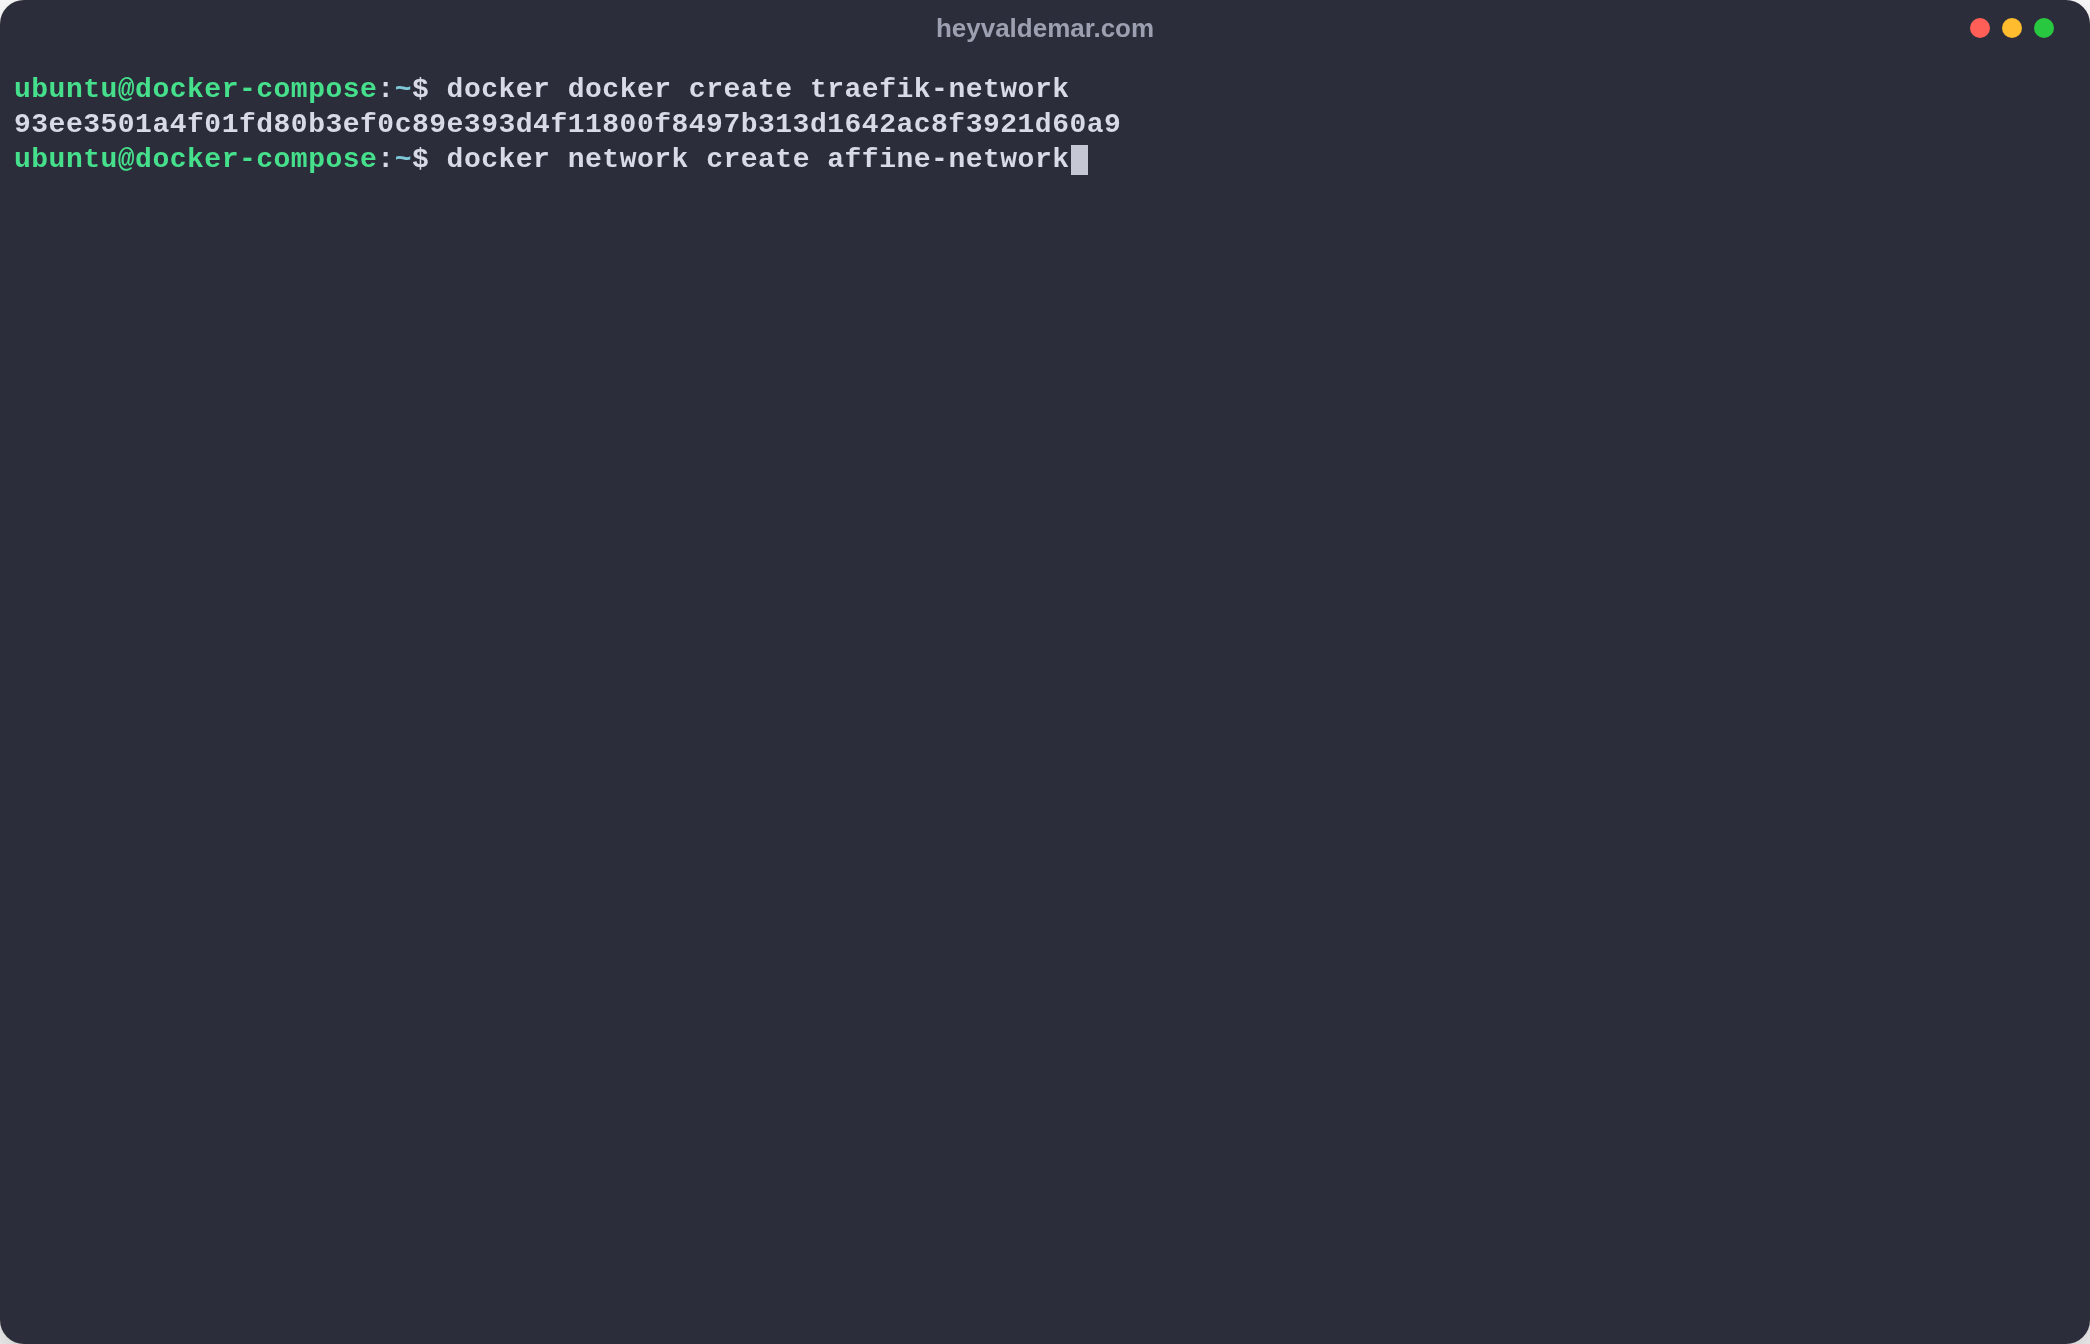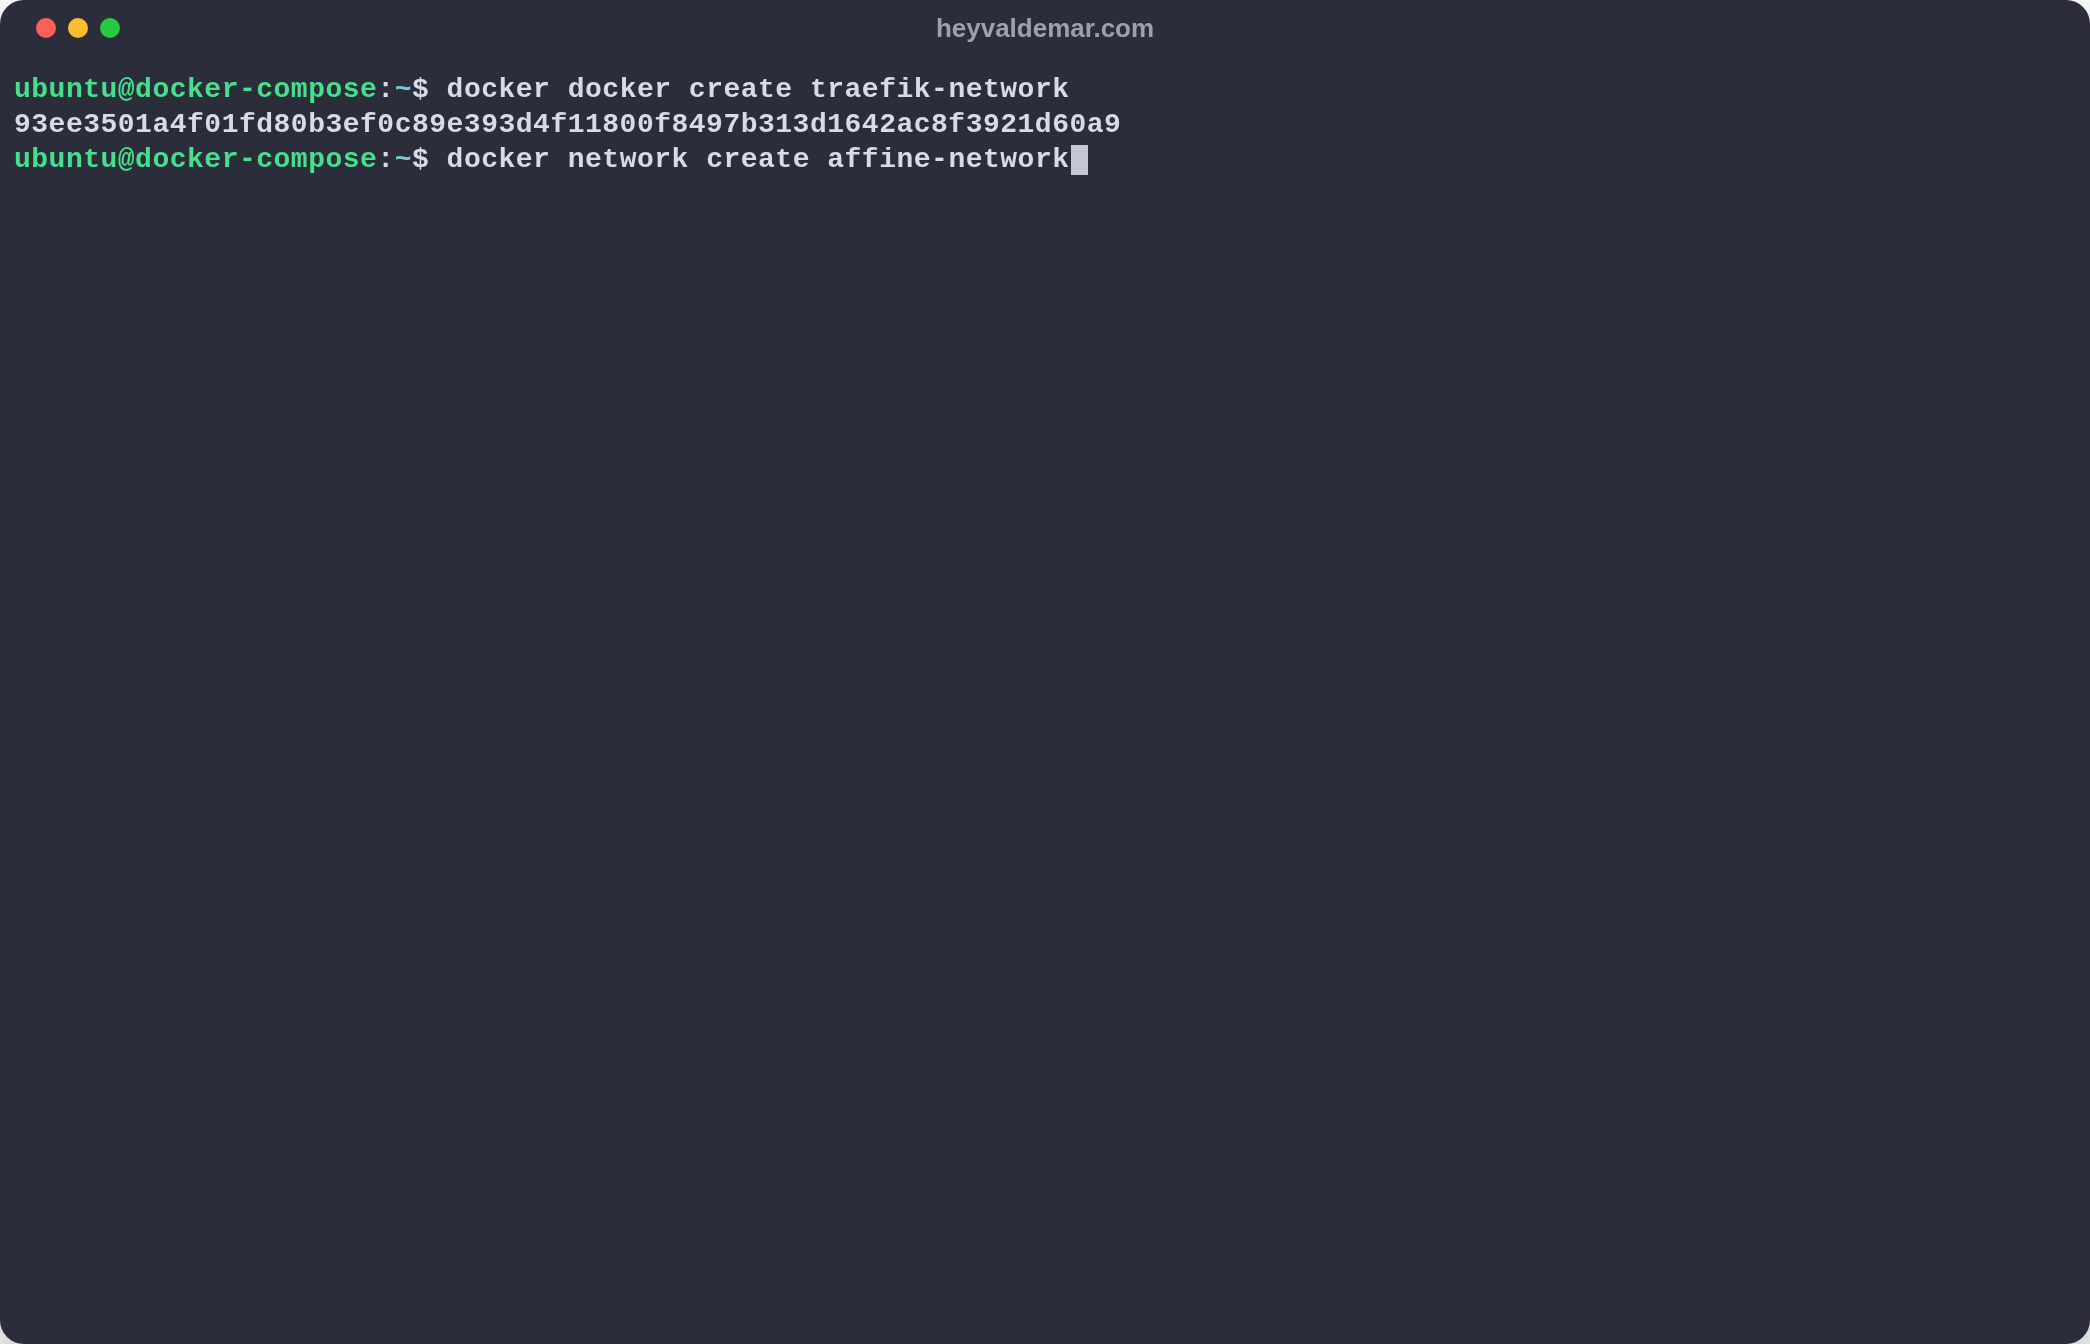--- a/index.html
+++ b/index.html
@@ -24,20 +24,21 @@
       box-shadow: 0 20px 60px rgba(0,0,0,0.3);
       display: flex;
       flex-direction: column;
     }
     .title-bar {
       height: 56px;
       display: flex;
       align-items: center;
       padding: 0 36px;
       position: relative;
+      justify-content: flex-end;
     }
     .traffic-lights {
       display: flex;
       gap: 12px;
     }
     .traffic-light {
       width: 20px;
       height: 20px;
       border-radius: 50%;
     }

